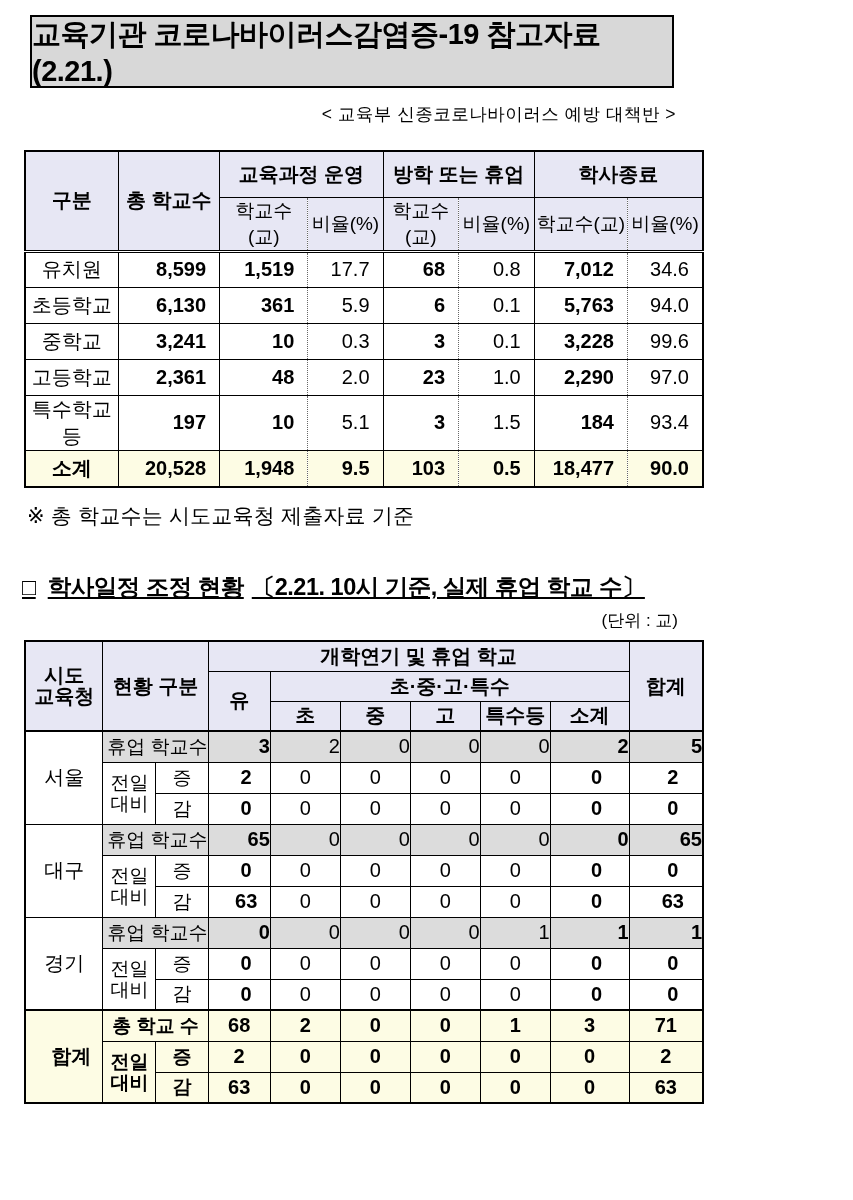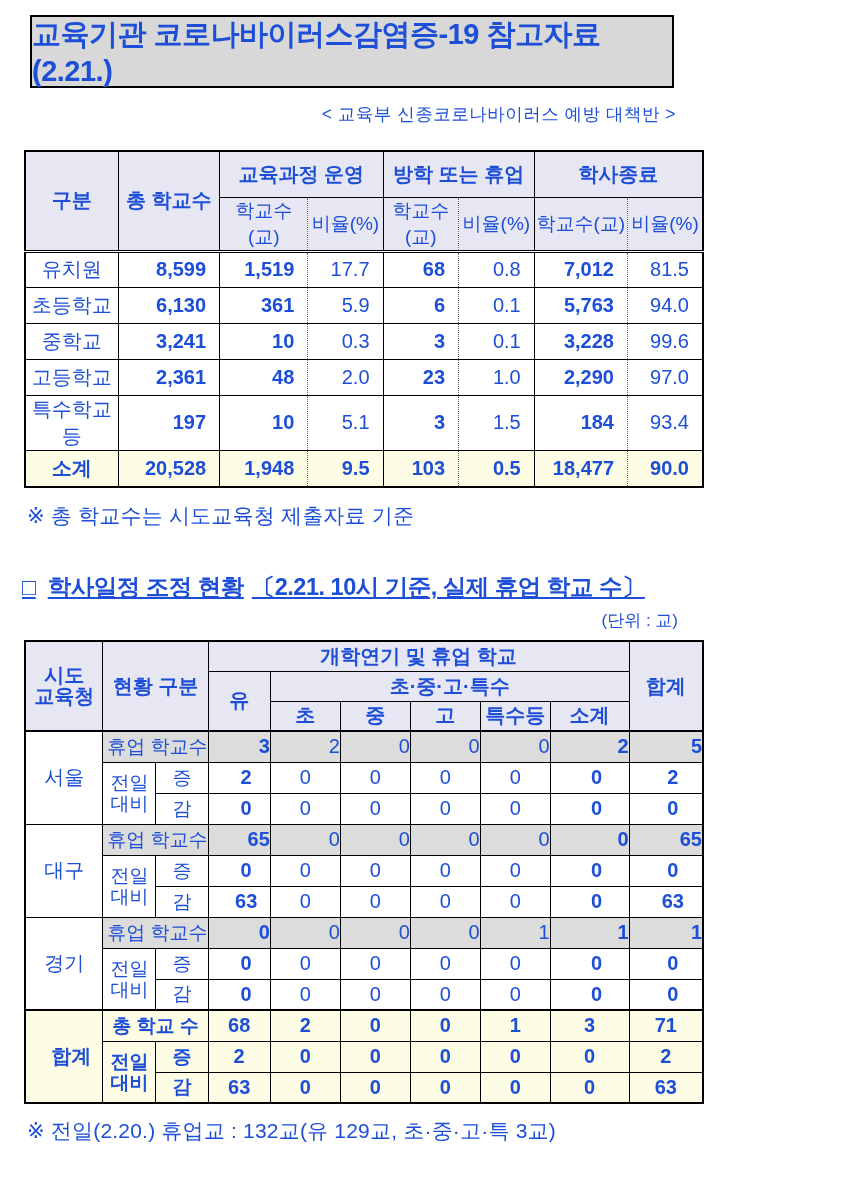--- a/index.html
+++ b/index.html
@@ -1,17 +1,17 @@
 <!DOCTYPE html>
 <html lang="ko" style="--title-box-bg: #d8d8d8; --table-header-bg: #e7e7f4; --gray-row-bg: #dcdcdc; --yellow-row-bg: #fdfce4;"><head>
 <meta charset="utf-8">
 <style>
   html,body { margin:0; padding:0; background:#fff; }
   .page {
-    width:704px; height:1200px; background:#fff; color:#1d4ed8;
+    width:704px; height:1200px; background:#fff; color:#000000;
     font-family:"Liberation Sans","DejaVu Sans",sans-serif;
     position:relative; overflow:hidden;
   }
   
   .title-box {
     margin:15px 30px 0 30px; height:69px;
     border:2px solid #000; background:var(--title-box-bg,#d8d8d8);
     display:flex; align-items:center; justify-content:center;
     font-size:29px; font-weight:800; letter-spacing:-0.5px;
   }
@@ -99,21 +99,21 @@
     </thead>
     <tbody>
       <tr>
         <td class="lbl">유치원</td>
         <td class="num b">8,599</td>
         <td class="num b dr">1,519</td>
         <td class="num dl">17.7</td>
         <td class="num b dr">68</td>
         <td class="num dl">0.8</td>
         <td class="num b dr">7,012</td>
-        <td class="num dl">81.5</td>
+        <td class="num dl">34.6</td>
       </tr>
       <tr>
         <td class="lbl">초등학교</td>
         <td class="num b">6,130</td>
         <td class="num b dr">361</td>
         <td class="num dl">5.9</td>
         <td class="num b dr">6</td>
         <td class="num dl">0.1</td>
         <td class="num b dr">5,763</td>
         <td class="num dl">94.0</td>
@@ -345,15 +345,14 @@
         <td>0</td>
         <td>0</td>
         <td>0</td>
         <td>0</td>
         <td>0</td>
         <td>63</td>
       </tr>
     </tbody>
   </table>
 
-  <div class="note last">※ 전일(2.20.) 휴업교 : 132교(유 129교, 초·중·고·특 3교)</div>
 
 </div>
 
 </body></html>

